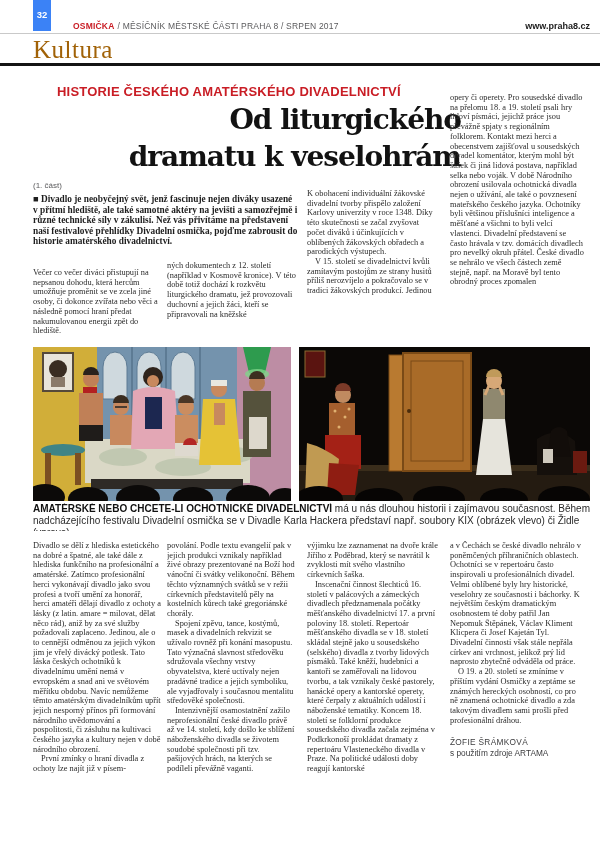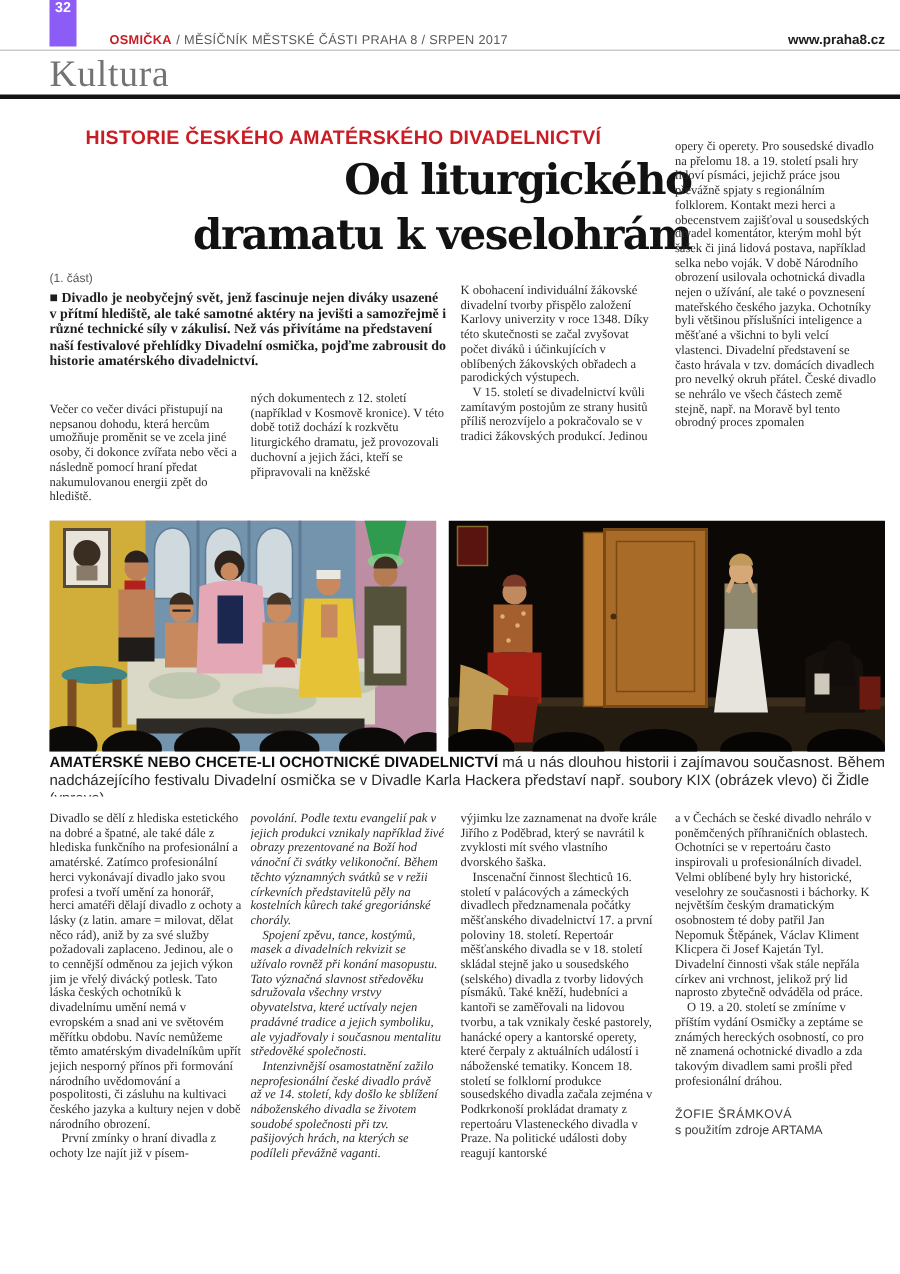--- a/index.html
+++ b/index.html
@@ -4,37 +4,37 @@
 <style>
   * { margin:0; padding:0; box-sizing:border-box; }
   html,body { background:#ffffff; }
   .page{
     position:relative; width:600px; height:849px; background:#fff;
     font-family:"Liberation Serif", serif; color:#262626; overflow:hidden;
   }
   
   .page-tab{
     position:absolute; left:33px; top:0; width:18px; height:31px;
-    background:#8b5cf6; color:#fff; font-family:"Liberation Sans",sans-serif;
-    font-weight:bold; font-size:9.5px; display:flex; align-items:flex-start;
+    background:#3b82f6; color:#fff; font-family:"Liberation Sans",sans-serif;
+    font-weight:bold; font-size:9.5px; display:flex; align-items:center;
     justify-content:center; padding-bottom:2px;
   }
   .meta-line{
     position:absolute; left:57px; top:21px; font-family:"Liberation Sans",sans-serif;
     font-size:8.5px; letter-spacing:.2px; color:#5a5a5c; white-space:nowrap;
   }
   .masthead{ color:#c91d25; font-weight:bold; margin-right:3px;margin-left:16px; }
   .website{
     position:absolute; right:10px; top:21px; font-family:"Liberation Sans",sans-serif;
     font-size:9px; font-weight:bold; color:#1c1c1c; text-decoration:none;margin-left:42px;
   }
   .rule-thin{ position:absolute; left:0; top:33px; width:600px; height:1px; background:#c9c9c9; }
   .section-title{
     position:absolute; left:33px; top:36px; font-family:"Liberation Serif",serif;
-    font-size:25px; color:#737373; letter-spacing:.5px;
+    font-size:25px; color:#a16207; letter-spacing:.5px;
   }
   .rule-thick{ position:absolute; left:0; top:63px; width:600px; height:3px; background:#141414; }
 
   
   .kicker{
     position:absolute; left:33px; top:84px; font-family:"Liberation Sans",sans-serif;
     font-weight:bold; font-size:13px; color:#c91d25; letter-spacing:.2px; white-space:nowrap;padding-left:24px;
   }
   .title{
     position:absolute; left:31px; top:101px; width:430px;
@@ -51,21 +51,21 @@
   }
 
   
   .col{ position:absolute; overflow:hidden; font-size:8.35px; line-height:9.7px; color:#2b2b2b; }
   .col p + p{ text-indent:8px; }
   .c-top1{ left:33px;  top:268px; width:128px; height:78px; }
   .c-top2{ left:167px; top:261px; width:129px; height:85px; }
   .c-top3{ left:307px; top:189px; width:131px; height:157px; }
   .c-top4{ left:450px; top:93px;  width:134px; height:250px; }
   .c-bot1{ left:33px;  top:541px; width:128px; height:300px; }
-  .c-bot2{ left:167px; top:541px; width:129px; height:300px;font-style:italic; }
+  .c-bot2{ left:167px; top:541px; width:129px; height:300px; }
   .c-bot3{ left:307px; top:541px; width:131px; height:300px; }
   .c-bot4{ left:450px; top:541px; width:134px; height:300px; }
 
   
   .photo{ position:absolute; top:347px; height:154px; display:block; }
   .photo-left{ left:33px; width:258px; }
   .photo-right{ left:299px; width:291px; }
 
   .caption{
     position:absolute; left:33px; top:503px; width:557px; height:28px; overflow:hidden;
@@ -220,21 +220,21 @@
   <div class="col c-bot1">
     <p>Divadlo se dělí z hlediska estetického na dobré a špatné, ale také dále z hlediska funkčního na profesionální a amatérské. Zatímco profesionální herci vykonávají divadlo jako svou profesi a tvoří umění za honorář, herci amatéři dělají divadlo z ochoty a lásky (z latin. amare = milovat, dělat něco rád), aniž by za své služby požadovali zaplaceno. Jedinou, ale o to cennější odměnou za jejich výkon jim je vřelý divácký potlesk. Tato láska českých ochotníků k divadelnímu umění nemá v evropském a snad ani ve světovém měřítku obdobu. Navíc nemůžeme těmto amatérským divadelníkům upřít jejich nesporný přínos při formování národního uvědomování a pospolitosti, či zásluhu na kultivaci českého jazyka a kultury nejen v době národního obrození.</p>
     <p>První zmínky o hraní divadla z ochoty lze najít již v písem-</p>
   </div>
   <div class="col c-bot2">
     <p>povolání. Podle textu evangelií pak v jejich produkci vznikaly například živé obrazy prezentované na Boží hod vánoční či svátky velikonoční. Během těchto významných svátků se v režii církevních představitelů pěly na kostelních kůrech také gregoriánské chorály.</p>
     <p>Spojení zpěvu, tance, kostýmů, masek a divadelních rekvizit se užívalo rovněž při konání masopustu. Tato význačná slavnost středověku sdružovala všechny vrstvy obyvatelstva, které uctívaly nejen pradávné tradice a jejich symboliku, ale vyjadřovaly i současnou mentalitu středověké společnosti.</p>
     <p>Intenzivnější osamostatnění zažilo neprofesionální české divadlo právě až ve 14. století, kdy došlo ke sblížení náboženského divadla se životem soudobé společnosti při tzv. pašijových hrách, na kterých se podíleli převážně vaganti.</p>
   </div>
   <div class="col c-bot3">
-    <p>výjimku lze zaznamenat na dvoře krále Jiřího z Poděbrad, který se navrátil k zvyklosti mít svého vlastního dvorského šaška.</p>
+    <p>výjimku lze zaznamenat na dvoře krále Jiřího z Poděbrad, který se navrátil k zvyklosti mít svého vlastního církevních šaška.</p>
     <p>Inscenační činnost šlechticů 16. století v palácových a zámeckých divadlech předznamenala počátky měšťanského divadelnictví 17. a první poloviny 18. století. Repertoár měšťanského divadla se v 18. století skládal stejně jako u sousedského (selského) divadla z tvorby lidových písmáků. Také kněží, hudebníci a kantoři se zaměřovali na lidovou tvorbu, a tak vznikaly české pastorely, hanácké opery a kantorské operety, které čerpaly z aktuálních událostí i náboženské tematiky. Koncem 18. století se folklorní produkce sousedského divadla začala zejména v Podkrkonoší prokládat dramaty z repertoáru Vlasteneckého divadla v Praze. Na politické události doby reagují kantorské</p>
   </div>
   <div class="col c-bot4">
     <p>a v Čechách se české divadlo nehrálo v poněmčených příhraničních oblastech. Ochotníci se v repertoáru často inspirovali u profesionálních divadel. Velmi oblíbené byly hry historické, veselohry ze současnosti i báchorky. K největším českým dramatickým osobnostem té doby patřil Jan Nepomuk Štěpánek, Václav Kliment Klicpera či Josef Kajetán Tyl. Divadelní činnosti však stále nepřála církev ani vrchnost, jelikož prý lid naprosto zbytečně odváděla od práce.</p>
     <p>O 19. a 20. století se zmíníme v příštím vydání Osmičky a zeptáme se známých hereckých osobností, co pro ně znamená ochotnické divadlo a zda takovým divadlem sami prošli před profesionální dráhou.</p>
     <div class="signature">
       <div class="author">ŽOFIE ŠRÁMKOVÁ</div>
       <div>s použitím zdroje ARTAMA</div>
     </div>
   </div>

